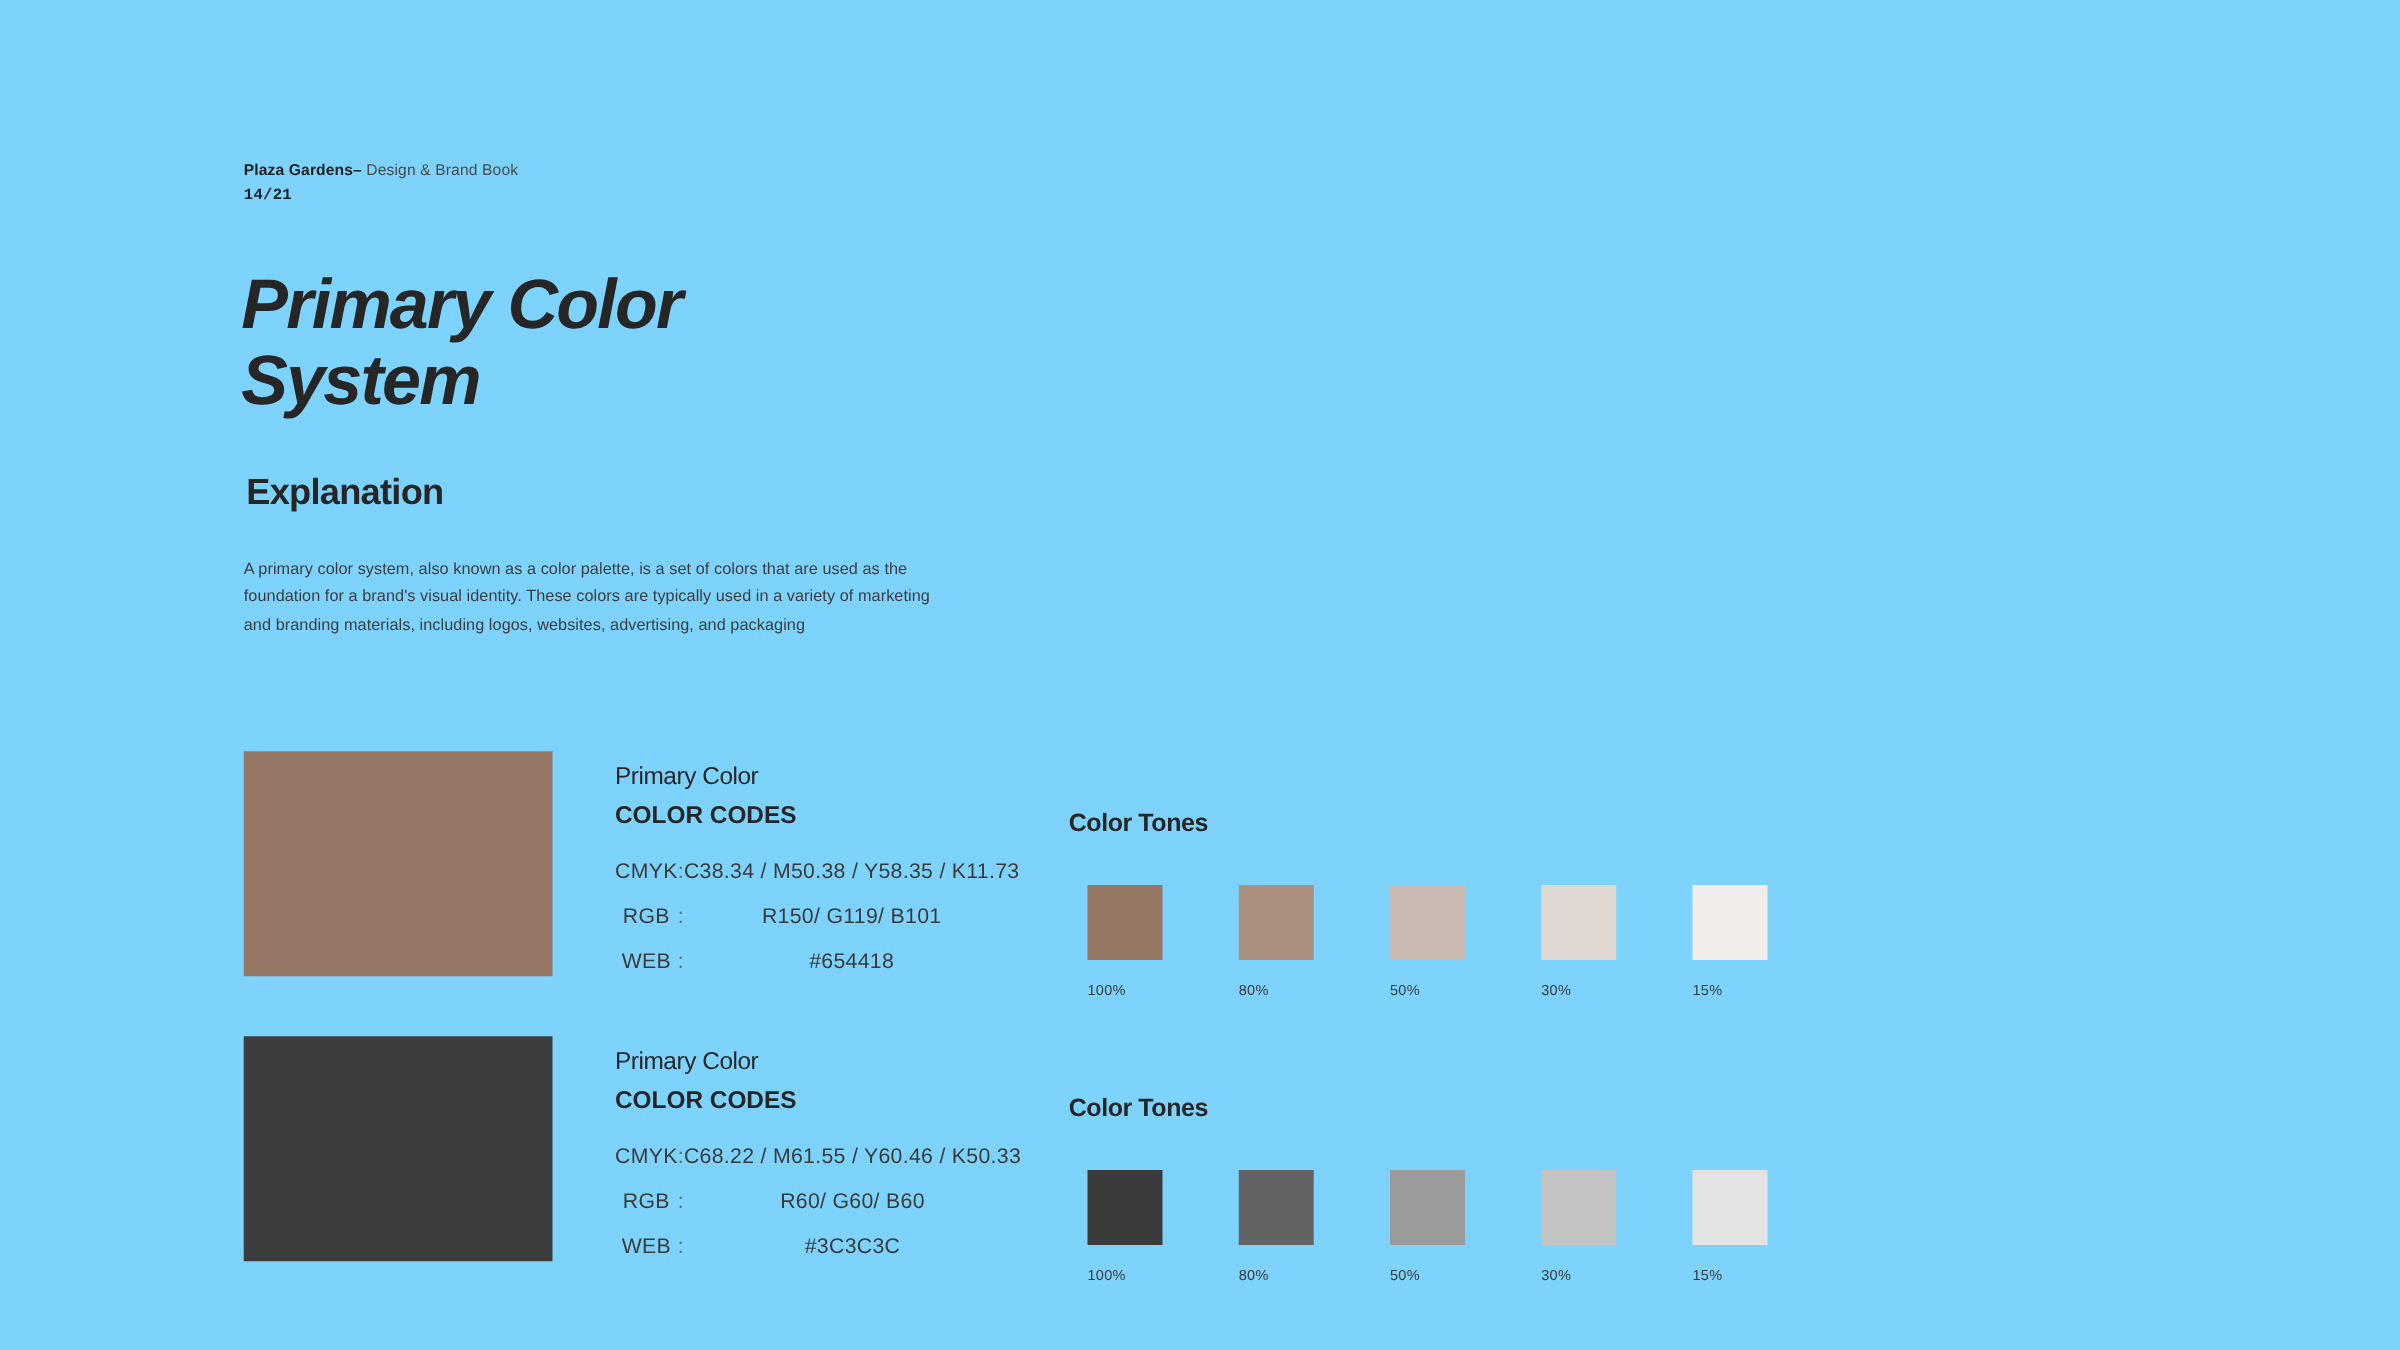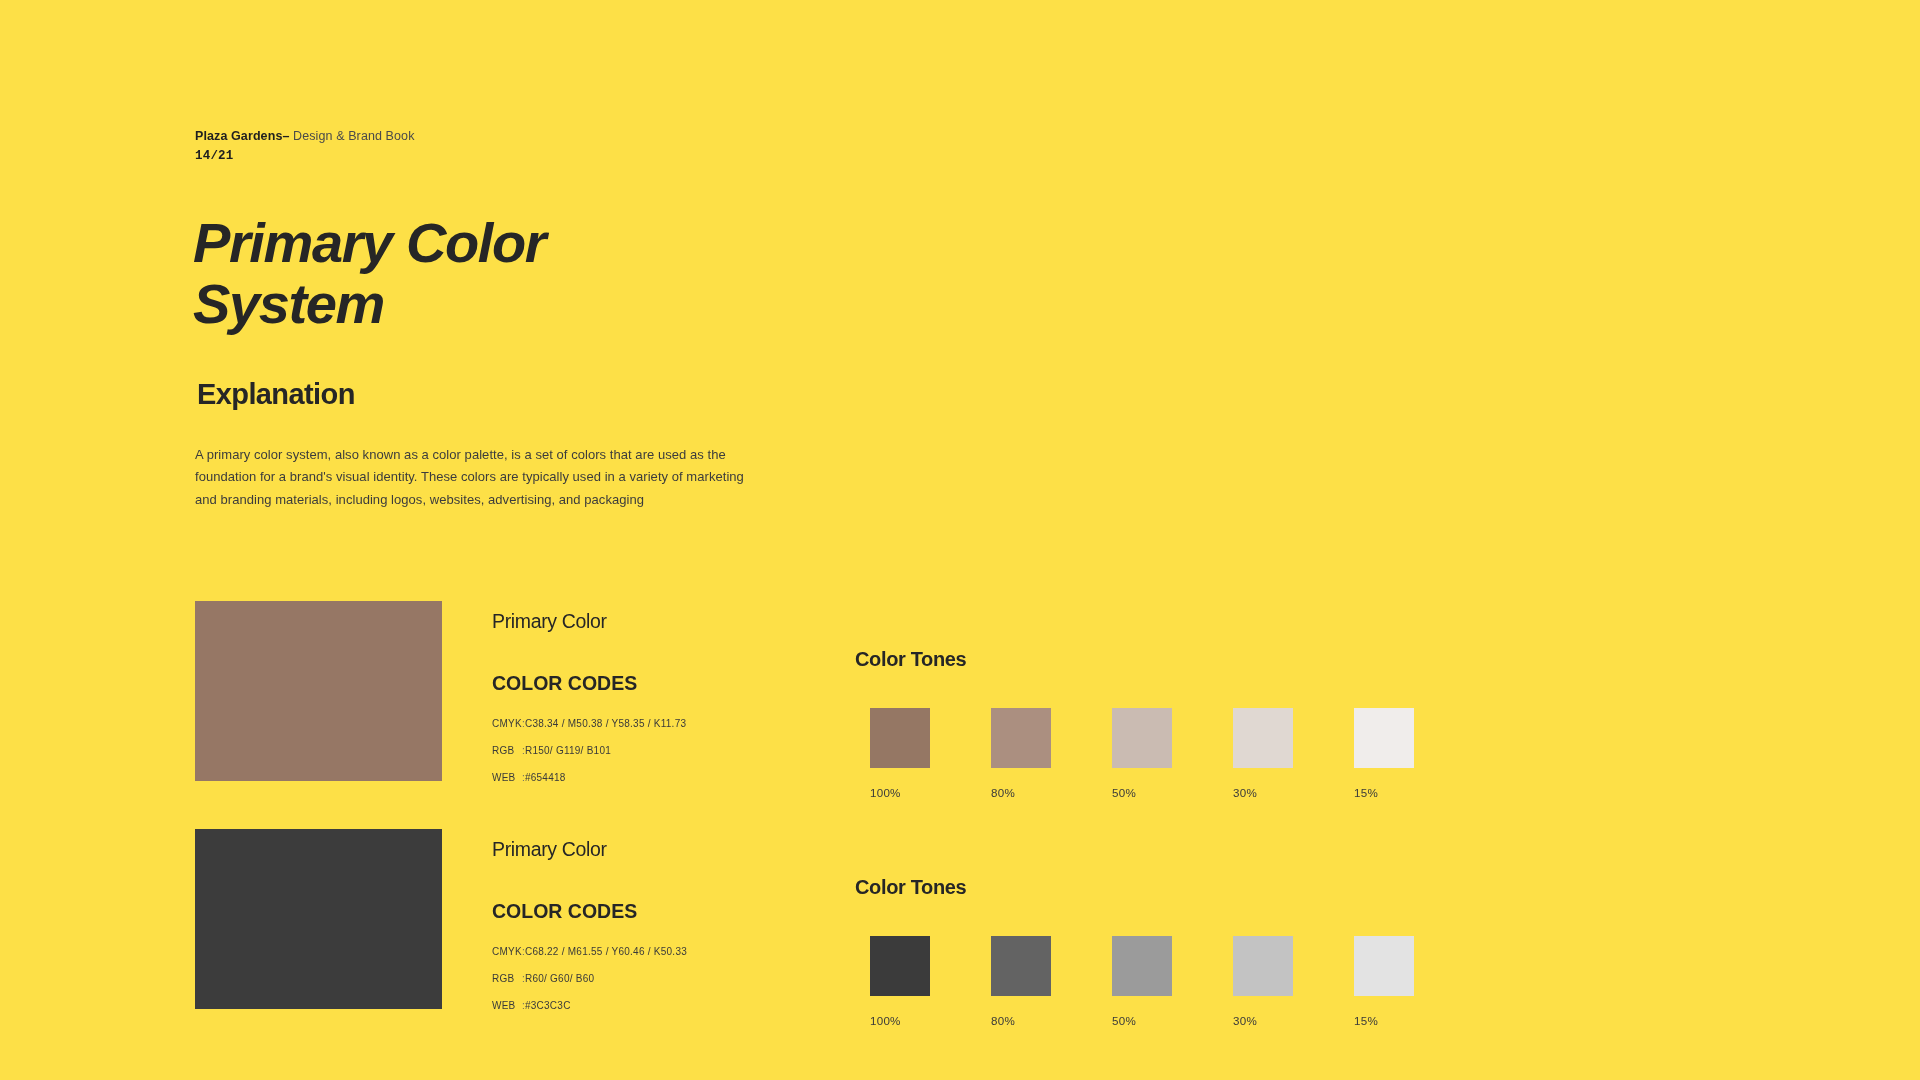--- a/index.html
+++ b/index.html
@@ -10,21 +10,21 @@
     background: #ffffff;
     font-family: "Liberation Sans", sans-serif;
     color: #2b2b2b;
     overflow: hidden;
   }
 
   .page {
     position: relative;
     width: 1920px;
     height: 1080px;
-    background: #fde047;
+    background: #7dd3fc;
   }
 
   
   .doc-header {
     position: absolute;
     left: 195px;
     top: 127px;
     line-height: 1.45;
   }
   .doc-header .line1 {
@@ -99,34 +99,35 @@
     font-weight: 400;
     letter-spacing: -0.35px;
     color: #262626;
     white-space: nowrap;
   }
   .codes-heading {
     font-size: 19.5px;
     font-weight: 700;
     letter-spacing: 0px;
     color: #262626;
-    margin-top: 39px;
+    margin-top: 8px;
     white-space: nowrap;
   }
   .code-table {
     margin-top: 23px;
     border-collapse: collapse;
   }
   .code-table td {
-    font-size: 10px;
+    font-size: 17px;
     color: #3a3a3a;
     padding: 0 0 16px 0;
     letter-spacing: 0.25px;
     white-space: nowrap;
     vertical-align: top;
+    text-align: center;
   }
   .code-table td.k { width: 62px; }
   .code-table td.c { width: 17px; color: #6a6a6a; }
   .code-table tr:last-child td { padding-bottom: 0; }
 
   
   .tones-group { position: absolute; margin-top: 26px; }
 
   .tones-title {
     font-size: 20px;

